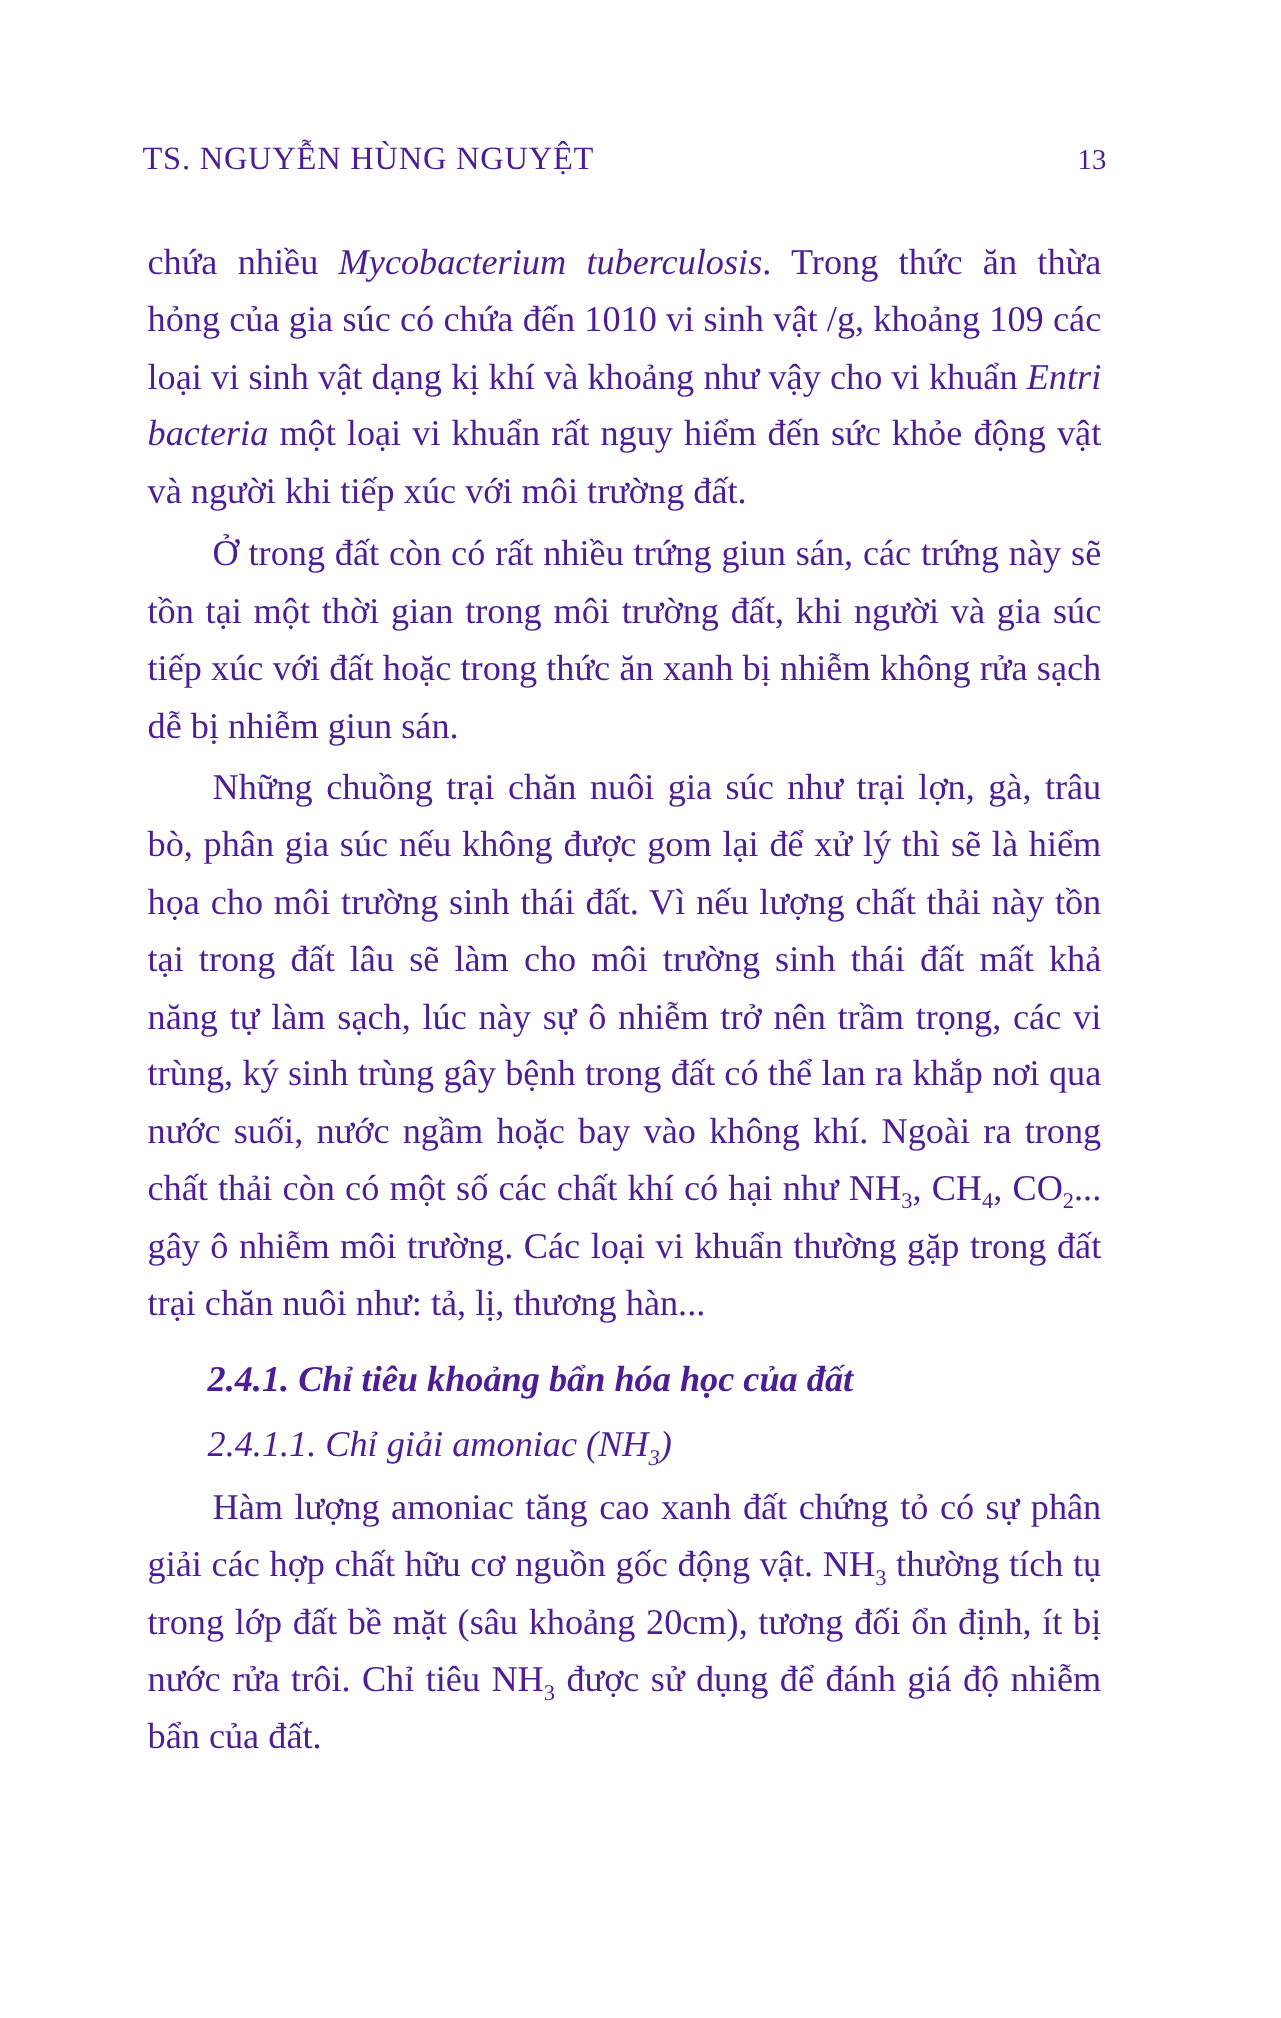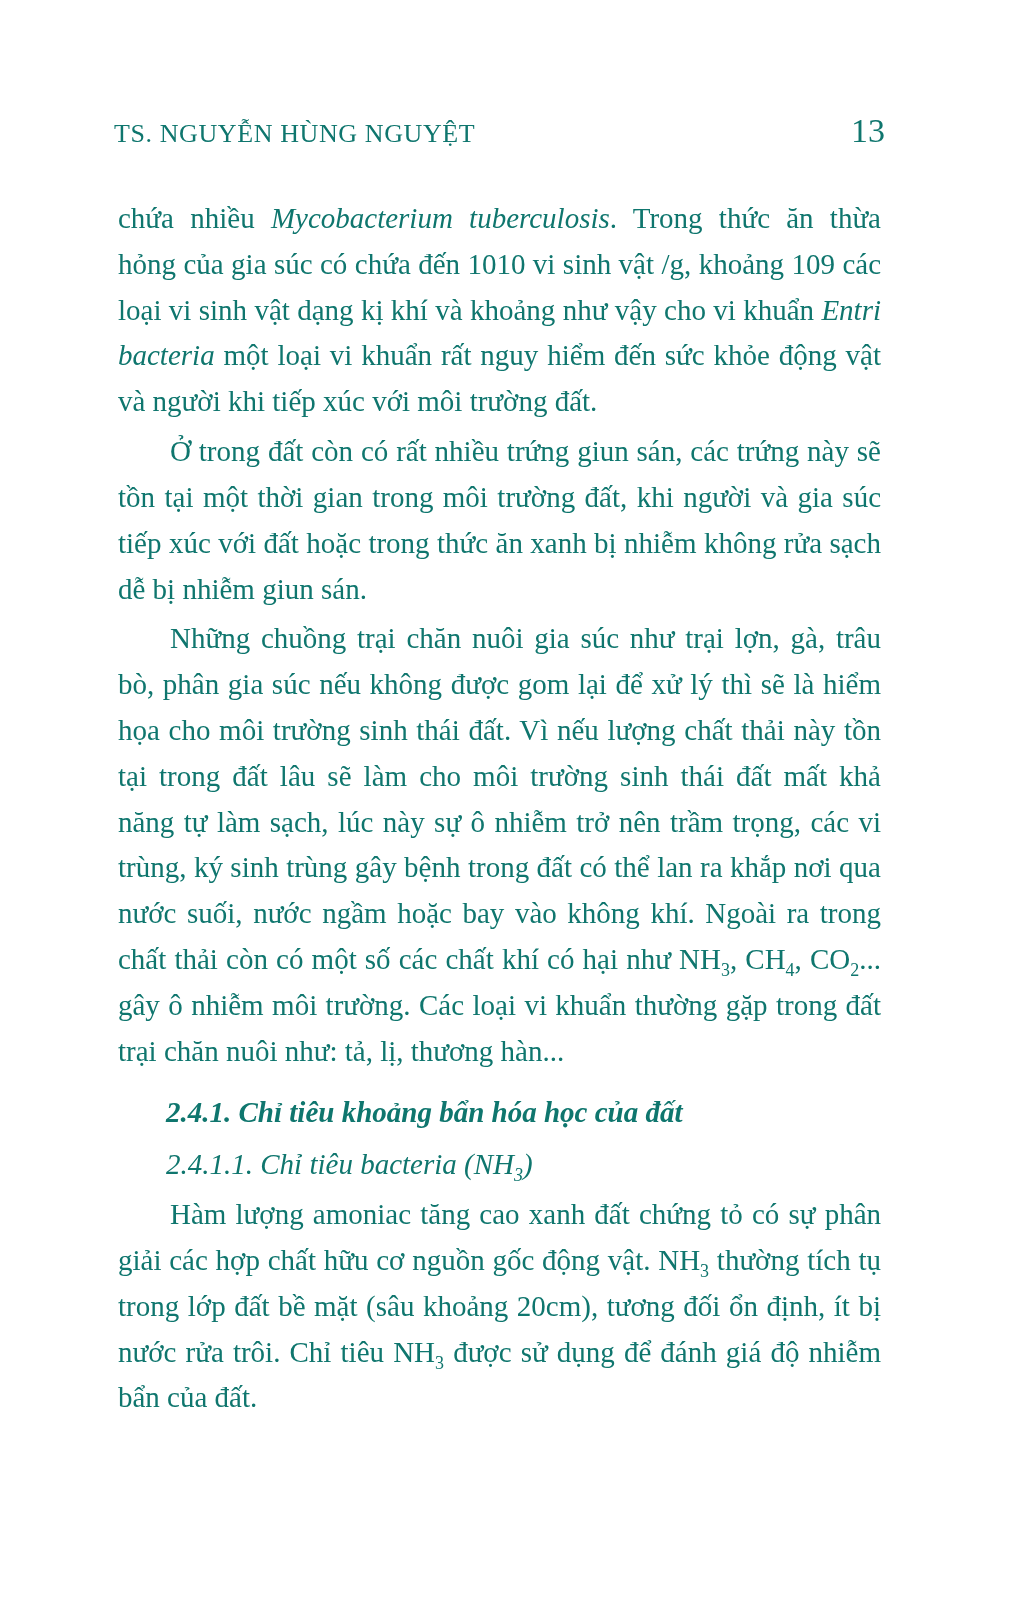--- a/index.html
+++ b/index.html
@@ -7,35 +7,35 @@
     width: 1025px;
     height: 1614px;
     background: #ffffff;
     font-family: "Liberation Serif", "DejaVu Serif", serif;
   }
   .page {
     box-sizing: border-box;
     width: 1025px;
     height: 1614px;
     background: #ffffff;
-    color: #0f766e;
+    color: #4c1d95;
     padding: 112px 140px 40px 114px;
   }
   .page-header {
     display: flex;
     justify-content: space-between;
     align-items: baseline;
     margin-bottom: 46px;
   }
   .author {
     font-size: 26px;
     letter-spacing: 0.6px;
   }
   .page-number {
-    font-size: 34px;
+    font-size: 23px;
   }
   .page-body {
     font-size: 29px;
     line-height: 1.58;
     text-align: justify;
   }
   p.para {
     margin: 4px;
     padding: 0;
   }
@@ -78,18 +78,18 @@
   <div class="page-body">
 
     <p class="para"><span>chứa nhiều </span><em class="species">Mycobacterium tuberculosis</em><span>. Trong thức ăn thừa hỏng của gia súc có chứa đến 1010 vi sinh vật /g, khoảng 109 các loại vi sinh vật dạng kị khí và khoảng như vậy cho vi khuẩn </span><em class="species">Entri bacteria</em><span> một loại vi khuẩn rất nguy hiểm đến sức khỏe động vật và người khi tiếp xúc với môi trường đất.</span></p>
 
     <p class="para indent">Ở trong đất còn có rất nhiều trứng giun sán, các trứng này sẽ tồn tại một thời gian trong môi trường đất, khi người và gia súc tiếp xúc với đất hoặc trong thức ăn xanh bị nhiễm không rửa sạch dễ bị nhiễm giun sán.</p>
 
     <p class="para indent"><span>Những chuồng trại chăn nuôi gia súc như trại lợn, gà, trâu bò, phân gia súc nếu không được gom lại để xử lý thì sẽ là hiểm họa cho môi trường sinh thái đất. Vì nếu lượng chất thải này tồn tại trong đất lâu sẽ làm cho môi trường sinh thái đất mất khả năng tự làm sạch, lúc này sự ô nhiễm trở nên trầm trọng, các vi trùng, ký sinh trùng gây bệnh trong đất có thể lan ra khắp nơi qua nước suối, nước ngầm hoặc bay vào không khí. Ngoài ra trong chất thải còn có một số các chất khí có hại như NH</span><sub>3</sub><span>, CH</span><sub>4</sub><span>, CO</span><sub>2</sub><span>... gây ô nhiễm môi trường. Các loại vi khuẩn thường gặp trong đất trại chăn nuôi như: tả, lị, thương hàn...</span></p>
 
     <h2 class="heading-1">2.4.1. Chỉ tiêu khoảng bẩn hóa học của đất</h2>
 
-    <h3 class="heading-2"><span>2.4.1.1. Chỉ tiêu bacteria (NH</span><sub>3</sub><span>)</span></h3>
+    <h3 class="heading-2"><span>2.4.1.1. Chỉ giải amoniac (NH</span><sub>3</sub><span>)</span></h3>
 
     <p class="para indent"><span>Hàm lượng amoniac tăng cao xanh đất chứng tỏ có sự phân giải các hợp chất hữu cơ nguồn gốc động vật. NH</span><sub>3</sub><span> thường tích tụ trong lớp đất bề mặt (sâu khoảng 20cm), tương đối ổn định, ít bị nước rửa trôi. Chỉ tiêu NH</span><sub>3</sub><span> được sử dụng để đánh giá độ nhiễm bẩn của đất.</span></p>
 
   </div>
 </div>
 
 </body></html>

